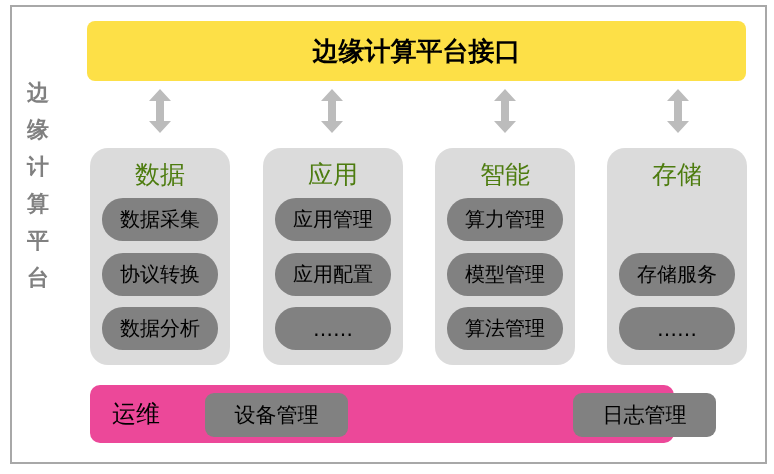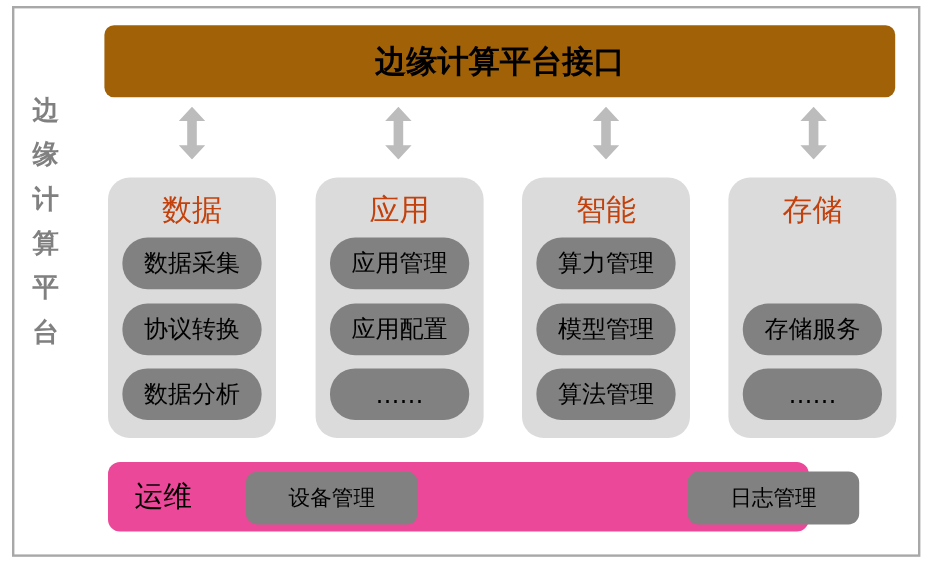--- a/index.html
+++ b/index.html
@@ -12,37 +12,37 @@
   }
 
   .side-label {
     position: absolute; left: 24px; top: 82px; width: 28px;
     display: flex; flex-direction: column; gap: 15px; align-items: center;
     font-size: 22px; font-weight: bold; color: #808080; line-height: 22px;
   }
 
   .title-bar {
     position: absolute; left: 87px; top: 21px; width: 659px; height: 60px;
-    background: #a16207; border-radius: 8px;
+    background: #fde047; border-radius: 8px;
     display: flex; align-items: center; justify-content: center;
     font-size: 26px; font-weight: bold; color: #000;
   }
 
   .arrow {
     position: absolute; top: 89px; width: 24px; height: 44px;
   }
   .arrow svg { display: block; width: 24px; height: 44px; }
 
   .column {
     position: absolute; top: 148px; width: 140px; height: 217px;
     background: #dbdbdb; border-radius: 18px;
   }
   .col-header {
     position: absolute; top: 10px; left: 0; width: 100%;
-    text-align: center; font-size: 25px; color: #c2410c; line-height: 34px;
+    text-align: center; font-size: 25px; color: #4d7c0f; line-height: 34px;
   }
   .col-item {
     position: absolute; left: 12px; width: 116px; height: 43px;
     background: #818181; border-radius: 21px;
     display: flex; align-items: center; justify-content: center;
     font-size: 20px; color: #000;
   }
   .col-item.i0 { top: 50px; }
   .col-item.i1 { top: 105px; }
   .col-item.i2 { top: 159px; }
@@ -53,21 +53,21 @@
   }
   .bottom-label {
     position: absolute; left: 22px; top: 0; height: 100%;
     display: flex; align-items: center;
     font-size: 24px; color: #000;
   }
   .bottom-item {
     position: absolute; top: 8px; width: 143px; height: 44px;
     background: #818181; border-radius: 9px;
     display: flex; align-items: center; justify-content: center;
-    font-size: 18px; color: #000;
+    font-size: 21px; color: #000;
   }
   .bottom-item.b0 { left: 115px; }
   .bottom-item.b1 { left: 293px; }
   .bottom-item.b2 { left: 483px; }
 </style>
 </head>
 <body>
 
 <div class="frame"></div>
 

